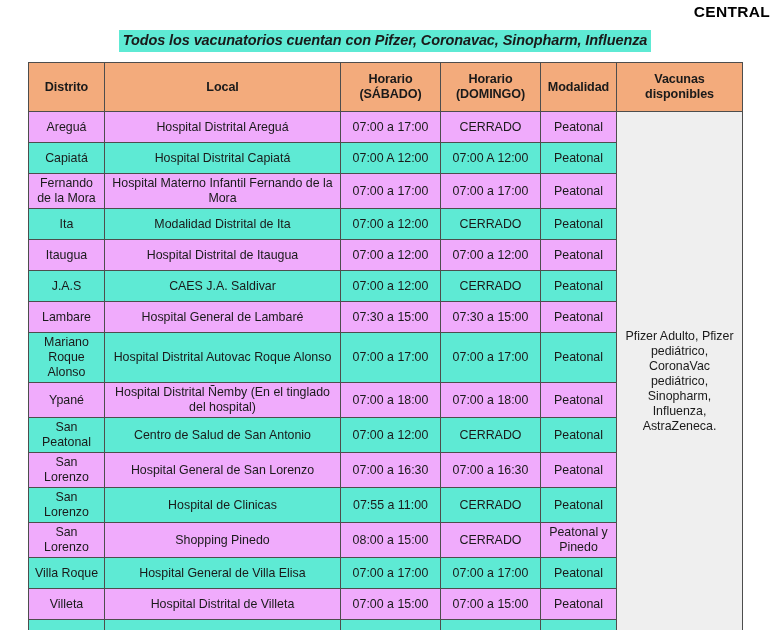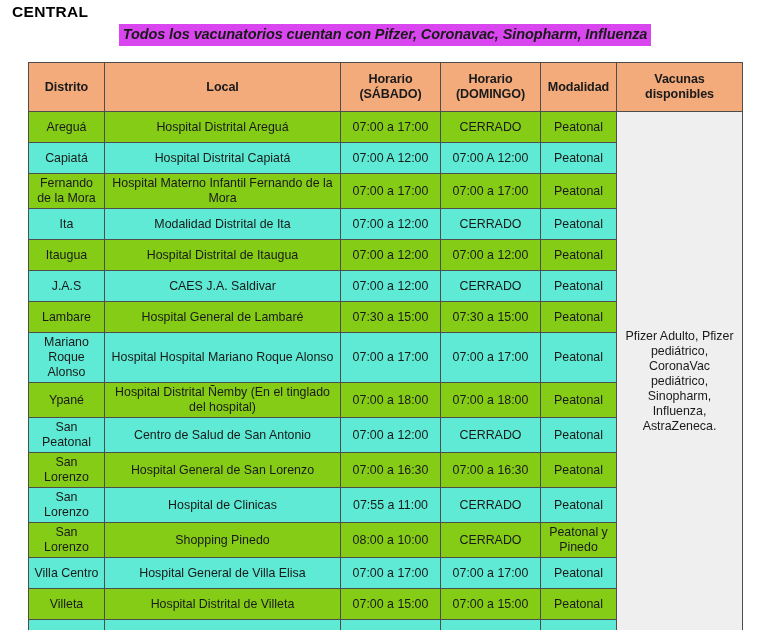--- a/index.html
+++ b/index.html
@@ -17,45 +17,45 @@
 
   .page {
     position: relative;
     width: 770px;
     height: 630px;
     box-sizing: border-box;
   }
 
   
   .title-main {
-    text-align: left;
+    text-align: right;
     font-size: 15.5px;
     font-weight: bold;
     letter-spacing: 0.3px;
     color: #000000;
     padding-top: 3px;
     line-height: 18px;
-    padding-left: 12px;
   }
 
   .subtitle-wrap {
     text-align: center;
     margin-top: 3px;
     margin-bottom: 9px;
     line-height: 19px;
   }
   .subtitle {
     display: inline-block;
-    background: #d946ef;
+    background: #5eead4;
     color: #1a1a1a;
     font-size: 14.5px;
     font-weight: bold;
     font-style: italic;
     padding: 1px 4px 2px 4px;
     letter-spacing: -0.1px;
+    margin-top: 6px;
   }
 
   
   .table-wrap {
     position: absolute;
     left: 28px;
     top: 62px;
     width: 714px;
   }
 
@@ -88,21 +88,21 @@
   }
 
   
   col.c-distrito  { width: 76px; }
   col.c-local     { width: 236px; }
   col.c-sab       { width: 100px; }
   col.c-dom       { width: 100px; }
   col.c-mod       { width: 76px; }
   col.c-vac       { width: 126px; }
 
-  tbody td.cell-shade { background: #84cc16; }
+  tbody td.cell-shade { background: #f0abfc; }
   tbody td.cell-plain { background: #5eead4; }
 
   td.vaccines {
     background: #efefef;
     font-size: 12.5px;
     line-height: 17px;
     vertical-align: middle;
     padding: 4px 6px;
   }
 
@@ -195,21 +195,21 @@
           </tr>
           <tr>
             <td class="cell-shade">Lambare</td>
             <td class="cell-shade">Hospital General de Lambaré</td>
             <td class="cell-shade">07:30 a 15:00</td>
             <td class="cell-shade">07:30 a 15:00</td>
             <td class="cell-shade">Peatonal</td>
           </tr>
           <tr>
             <td class="cell-plain">Mariano Roque Alonso</td>
-            <td class="cell-plain">Hospital Hospital Mariano Roque Alonso</td>
+            <td class="cell-plain">Hospital Distrital Autovac Roque Alonso</td>
             <td class="cell-plain">07:00 a 17:00</td>
             <td class="cell-plain">07:00 a 17:00</td>
             <td class="cell-plain">Peatonal</td>
           </tr>
           <tr>
             <td class="cell-shade">Ypané</td>
             <td class="cell-shade">Hospital Distrital Ñemby  (En el tinglado del hospital)</td>
             <td class="cell-shade">07:00 a 18:00</td>
             <td class="cell-shade">07:00 a 18:00</td>
             <td class="cell-shade">Peatonal</td>
@@ -231,26 +231,26 @@
           <tr>
             <td class="cell-plain">San Lorenzo</td>
             <td class="cell-plain">Hospital de Clinicas</td>
             <td class="cell-plain">07:55 a 11:00</td>
             <td class="cell-plain">CERRADO</td>
             <td class="cell-plain">Peatonal</td>
           </tr>
           <tr>
             <td class="cell-shade">San Lorenzo</td>
             <td class="cell-shade">Shopping Pinedo</td>
-            <td class="cell-shade">08:00 a 10:00</td>
+            <td class="cell-shade">08:00 a 15:00</td>
             <td class="cell-shade">CERRADO</td>
             <td class="cell-shade">Peatonal y Pinedo</td>
           </tr>
           <tr>
-            <td class="cell-plain">Villa Centro</td>
+            <td class="cell-plain">Villa Roque</td>
             <td class="cell-plain">Hospital General de Villa Elisa</td>
             <td class="cell-plain">07:00 a 17:00</td>
             <td class="cell-plain">07:00 a 17:00</td>
             <td class="cell-plain">Peatonal</td>
           </tr>
           <tr>
             <td class="cell-shade">Villeta</td>
             <td class="cell-shade">Hospital Distrital de Villeta</td>
             <td class="cell-shade">07:00 a 15:00</td>
             <td class="cell-shade">07:00 a 15:00</td>

